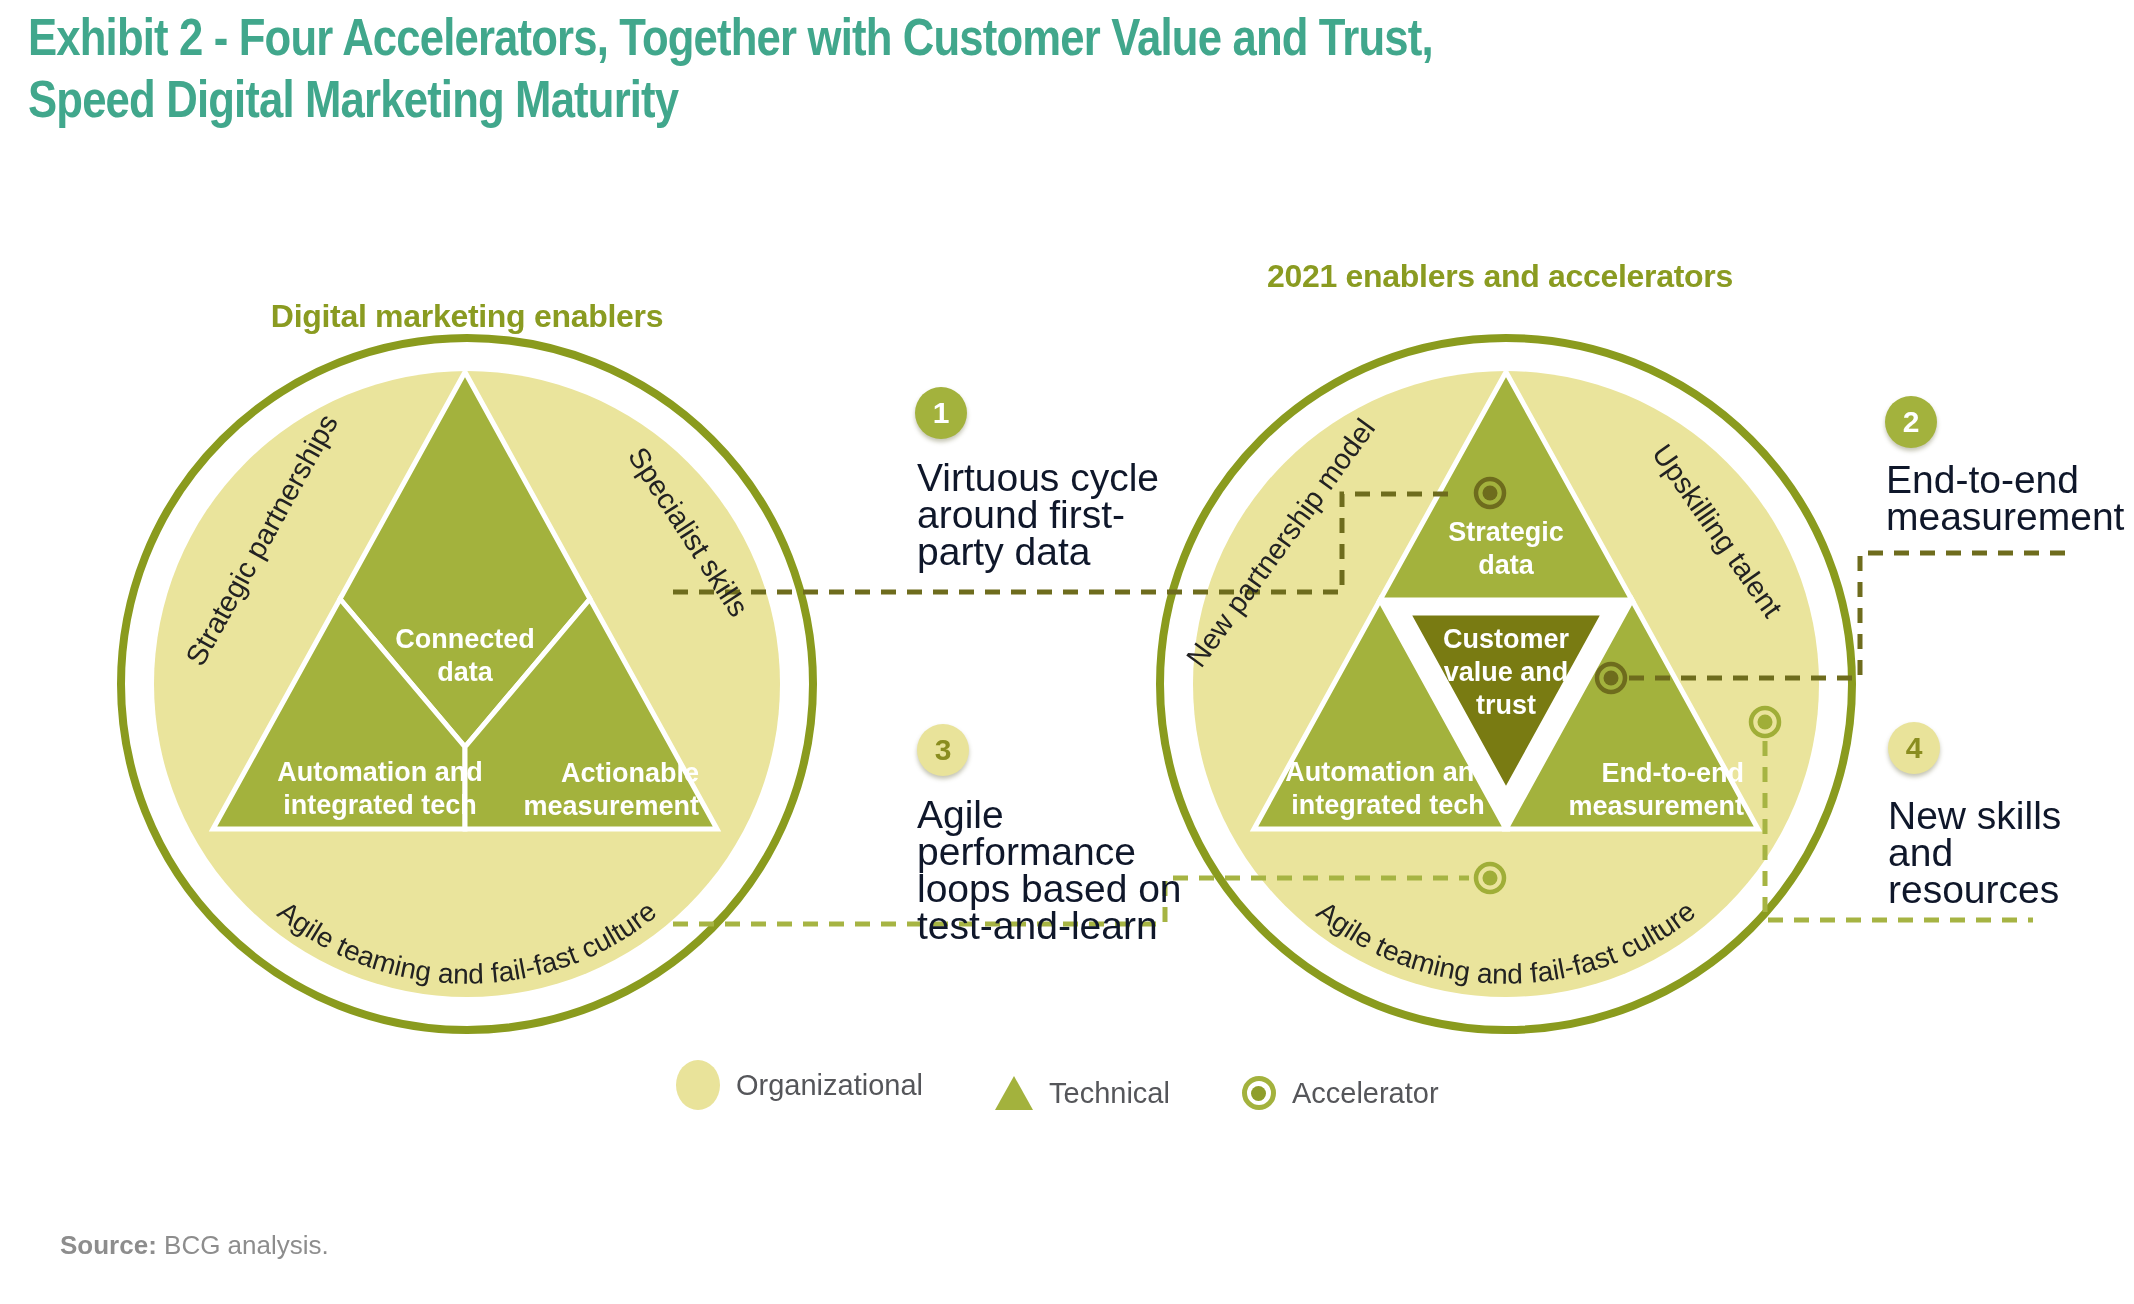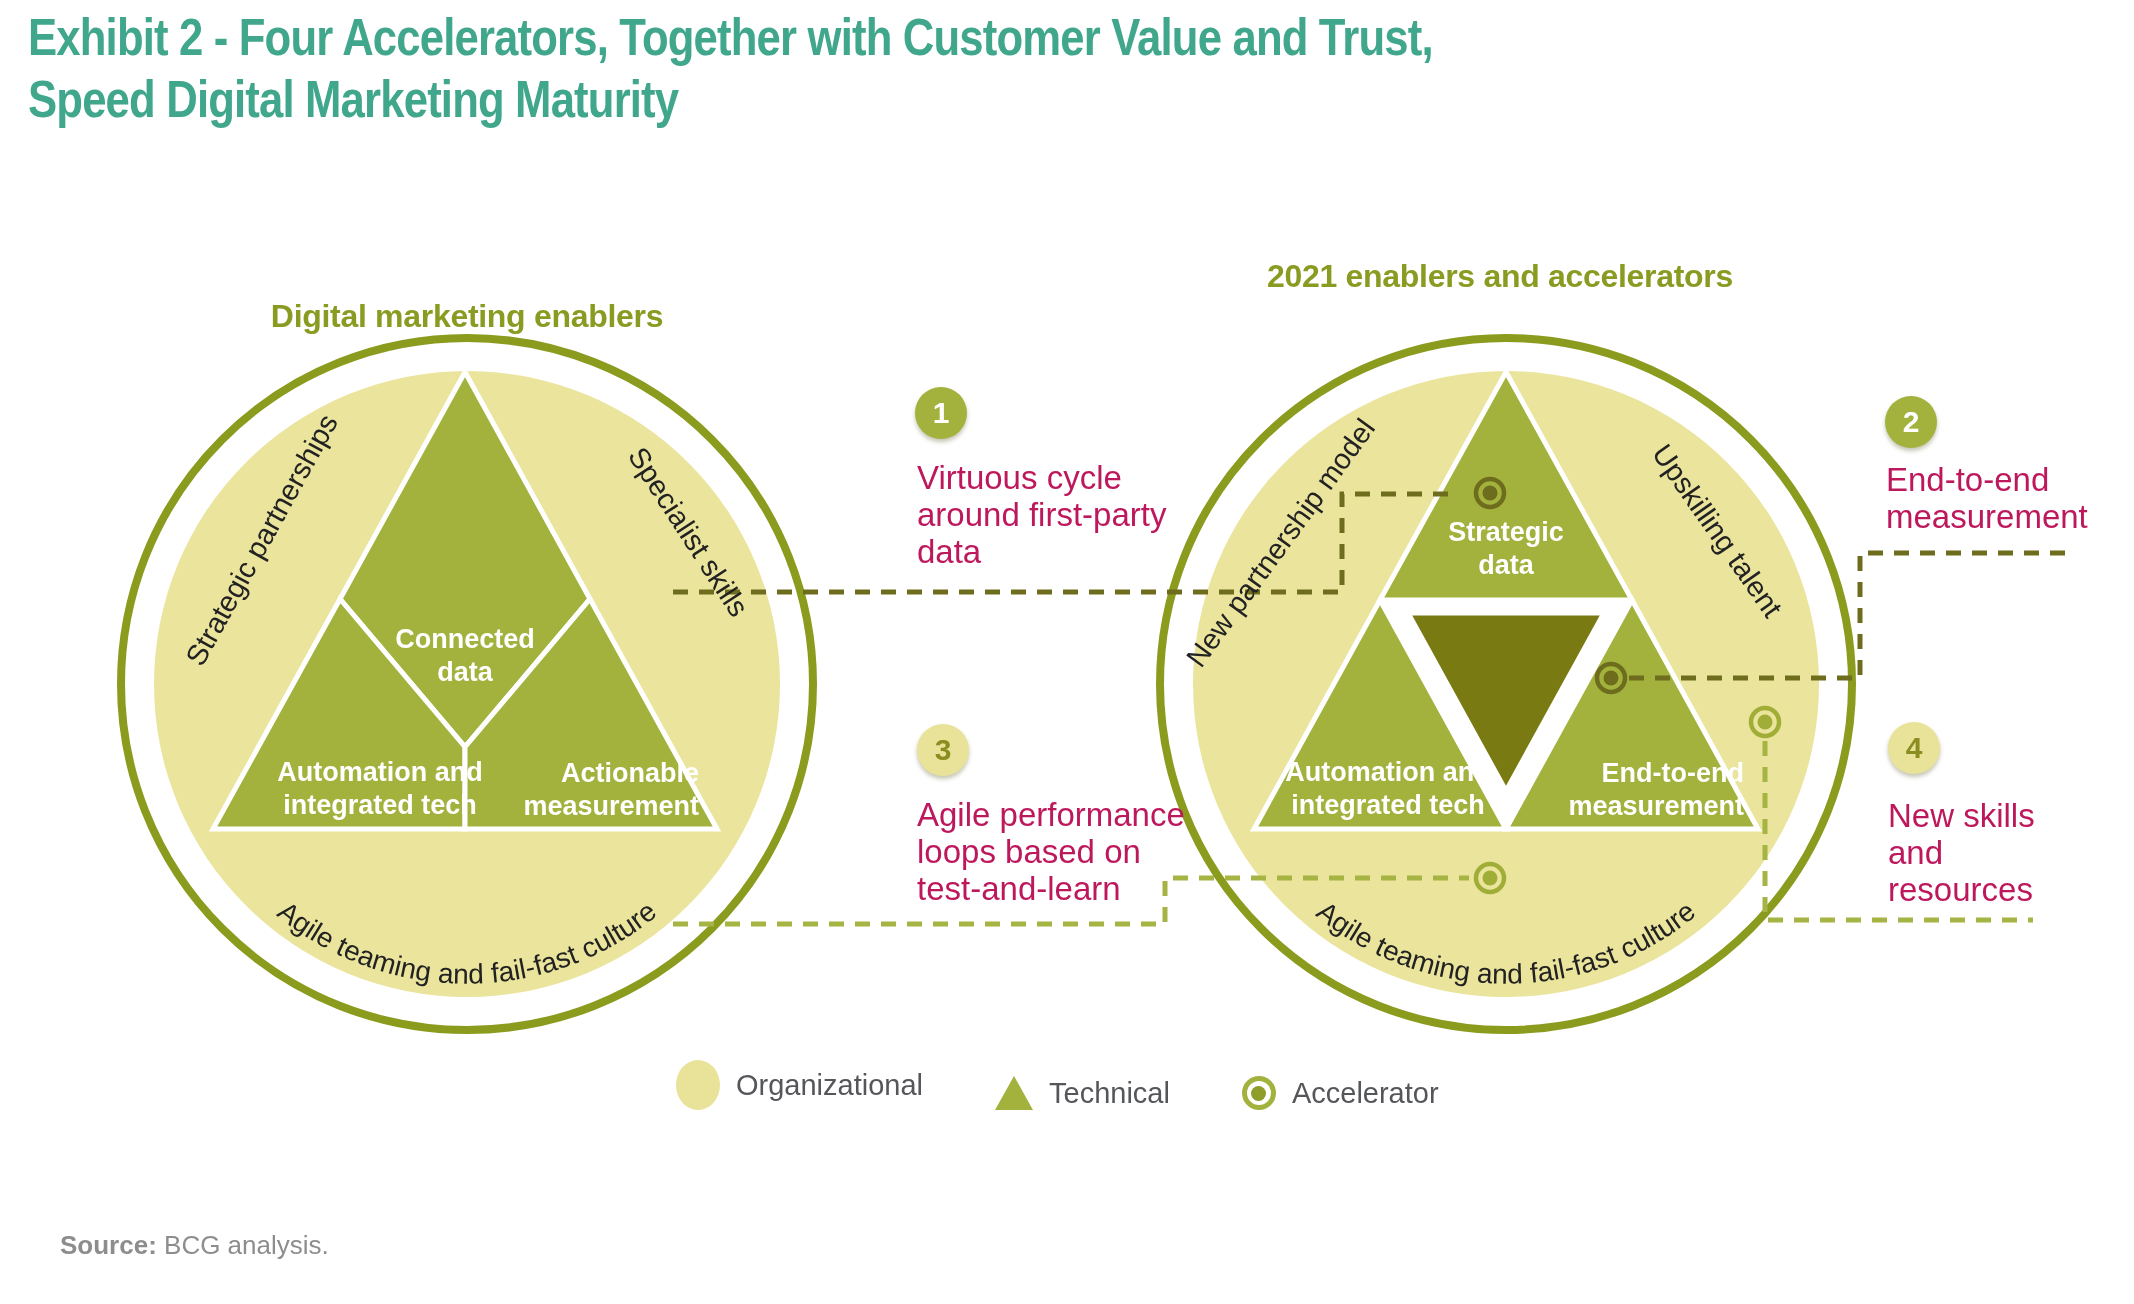--- a/index.html
+++ b/index.html
@@ -19,21 +19,21 @@
   
   .tri-label{position:absolute;transform:translate(-50%,-50%);color:#fff;font-weight:bold;
              font-size:27px;line-height:33px;text-align:center;}
   .tri-label.left-aligned{transform:none;text-align:right;}
   
   .callout-num{position:absolute;width:52px;height:52px;border-radius:50%;display:flex;
                align-items:center;justify-content:center;font-size:30px;font-weight:bold;
                box-shadow:0 3px 4px rgba(90,90,40,.35);}
   .callout-num.dark{background:#a3b23d;color:#fff;}
   .callout-num.light{background:#e9e39a;color:#8a8d1f;}
-  .callout-text{position:absolute;font-size:33px;line-height:37px;color:#be185d;}
+  .callout-text{position:absolute;font-size:39px;line-height:37px;color:#0f172a;}
   
   .legend{position:absolute;left:676px;top:1060px;display:flex;align-items:flex-end;gap:72px;}
   .legend-item{display:flex;align-items:center;gap:16px;}
   .legend-label{font-size:29px;color:#55565a;}
   .icon-circle{width:44px;height:50px;border-radius:50%;background:#e9e39a;}
   .icon-triangle{width:0;height:0;border-left:19px solid transparent;border-right:19px solid transparent;
                  border-bottom:34px solid #a3b23d;}
   .icon-bullseye{width:34px;height:34px;border-radius:50%;border:5px solid #a3b23d;box-sizing:border-box;
                  display:flex;align-items:center;justify-content:center;}
   .icon-bullseye .dot{width:15px;height:15px;border-radius:50%;background:#8f9e2b;}
@@ -101,20 +101,21 @@
   <div class="ring-label" style="left:262px;top:540px;--rot:-61deg;">Strategic partnerships</div>
   <div class="ring-label" style="left:688px;top:532px;--rot:57deg;">Specialist skills</div>
   <div class="ring-label" style="left:1281px;top:543px;--rot:-54deg;">New partnership model</div>
   <div class="ring-label" style="left:1717px;top:531px;--rot:55deg;">Upskilling talent</div>
 
   <div class="tri-label" style="left:465px;top:656px;width:200px;">Connected data</div>
   <div class="tri-label" style="left:380px;top:789px;width:260px;">Automation and integrated tech</div>
   <div class="tri-label left-aligned" style="left:479px;top:757px;width:220px;">Actionable measurement</div>
 
   <div class="tri-label" style="left:1506px;top:549px;width:150px;">Strategic data</div>
+  <div class="tri-label" style="left:1506px;top:672px;width:170px;">Customer value and trust</div>
   <div class="tri-label" style="left:1388px;top:789px;width:260px;">Automation and integrated tech</div>
   <div class="tri-label left-aligned" style="left:1534px;top:757px;width:210px;">End-to-end measurement</div>
 
   <div class="callout-num dark" style="left:915px;top:387px;">1</div>
   <div class="callout-text" style="left:917px;top:459px;width:255px;">Virtuous cycle around first-party data</div>
 
   <div class="callout-num dark" style="left:1885px;top:396px;">2</div>
   <div class="callout-text" style="left:1886px;top:461px;width:240px;">End-to-end measurement</div>
 
   <div class="callout-num light" style="left:917px;top:724px;">3</div>

